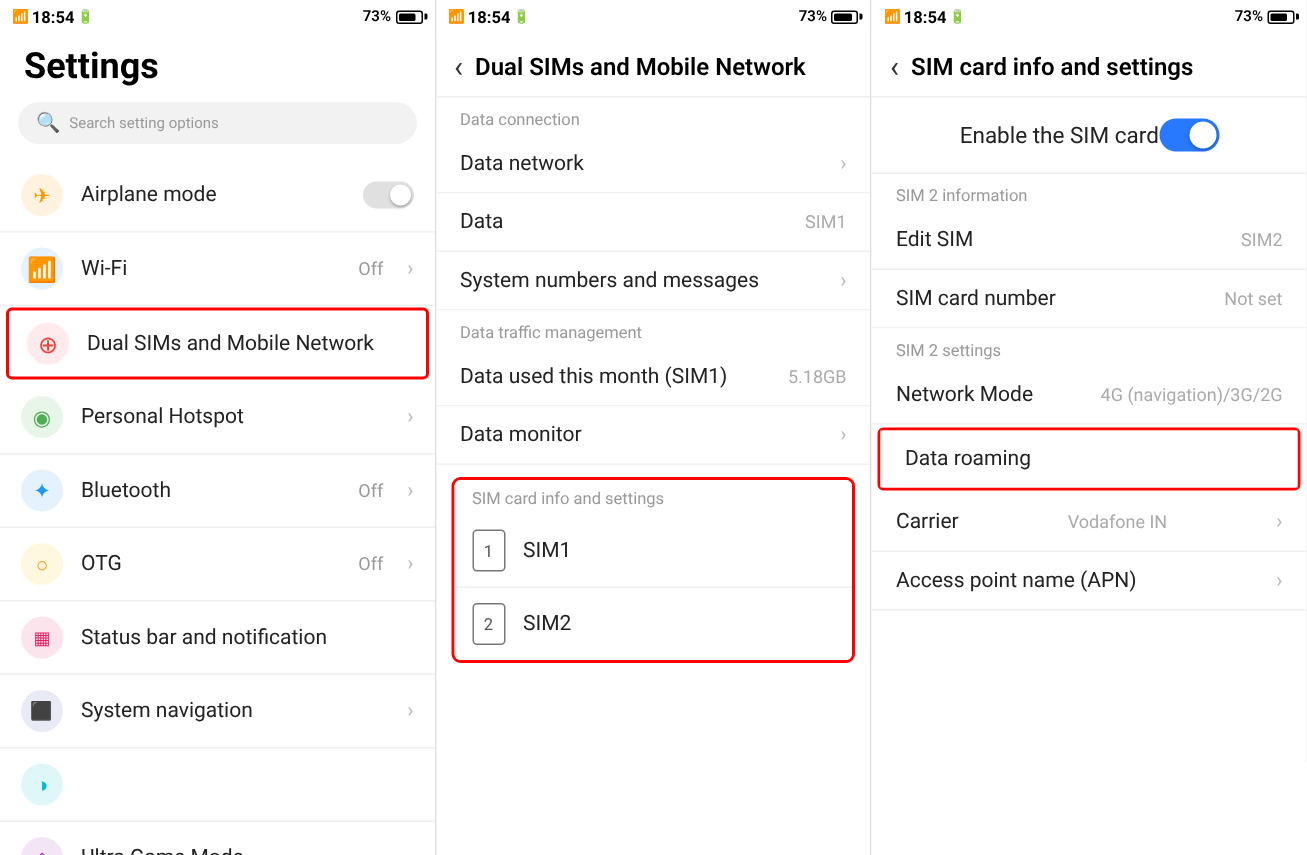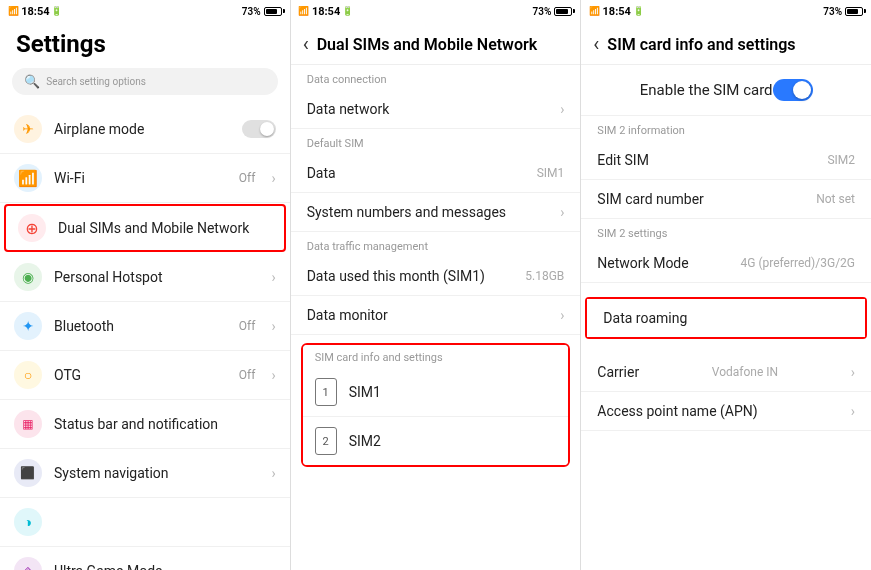--- a/index.html
+++ b/index.html
@@ -212,21 +212,21 @@
       height: 18px;
       background: #fff;
       border-radius: 50%;
       position: absolute;
       top: 2px;
       right: 2px;
       box-shadow: 0 1px 3px rgba(0,0,0,0.3);
     }
     .highlighted-row {
       border: 2px solid red;
-      margin: 14px 4px;
+      margin: 2px 4px;
       border-radius: 4px;
     }
   </style>
 </head>
 <body>
 
 <div class="phone-panel">
   <div class="status-bar">
     <div class="left">
       <span style="font-size:9px;">📶</span>
@@ -328,21 +328,20 @@
     <span class="panel-title">Dual SIMs and Mobile Network</span>
   </div>
   <div class="panel-content">
 
     <div class="section-label">Data connection</div>
     <div class="list-item">
       <span class="list-item-label">Data network</span>
       <span class="chevron">›</span>
     </div>
 
-    <div class="section-label">Default SIM</div>
     <div class="list-item">
       <span class="list-item-label">Data</span>
       <span class="list-item-value">SIM1</span>
     </div>
     <div class="list-item">
       <span class="list-item-label">System numbers and messages</span>
       <span class="chevron">›</span>
     </div>
 
     <div class="section-label">Data traffic management</div>
@@ -402,21 +401,21 @@
       <span class="list-item-value">SIM2</span>
     </div>
     <div class="list-item">
       <span class="list-item-label">SIM card number</span>
       <span class="list-item-value">Not set</span>
     </div>
 
     <div class="section-label">SIM 2 settings</div>
     <div class="list-item">
       <span class="list-item-label">Network Mode</span>
-      <span class="list-item-value">4G (preferred)/3G/2G</span>
+      <span class="list-item-value">4G (navigation)/3G/2G</span>
     </div>
 
     <div class="highlighted-row">
       <div class="list-item" style="border-bottom:none;">
         <span class="list-item-label">Data roaming</span>
       </div>
     </div>
     <div class="list-item">
       <span class="list-item-label">Carrier</span>
       <span class="list-item-value">Vodafone IN</span>

